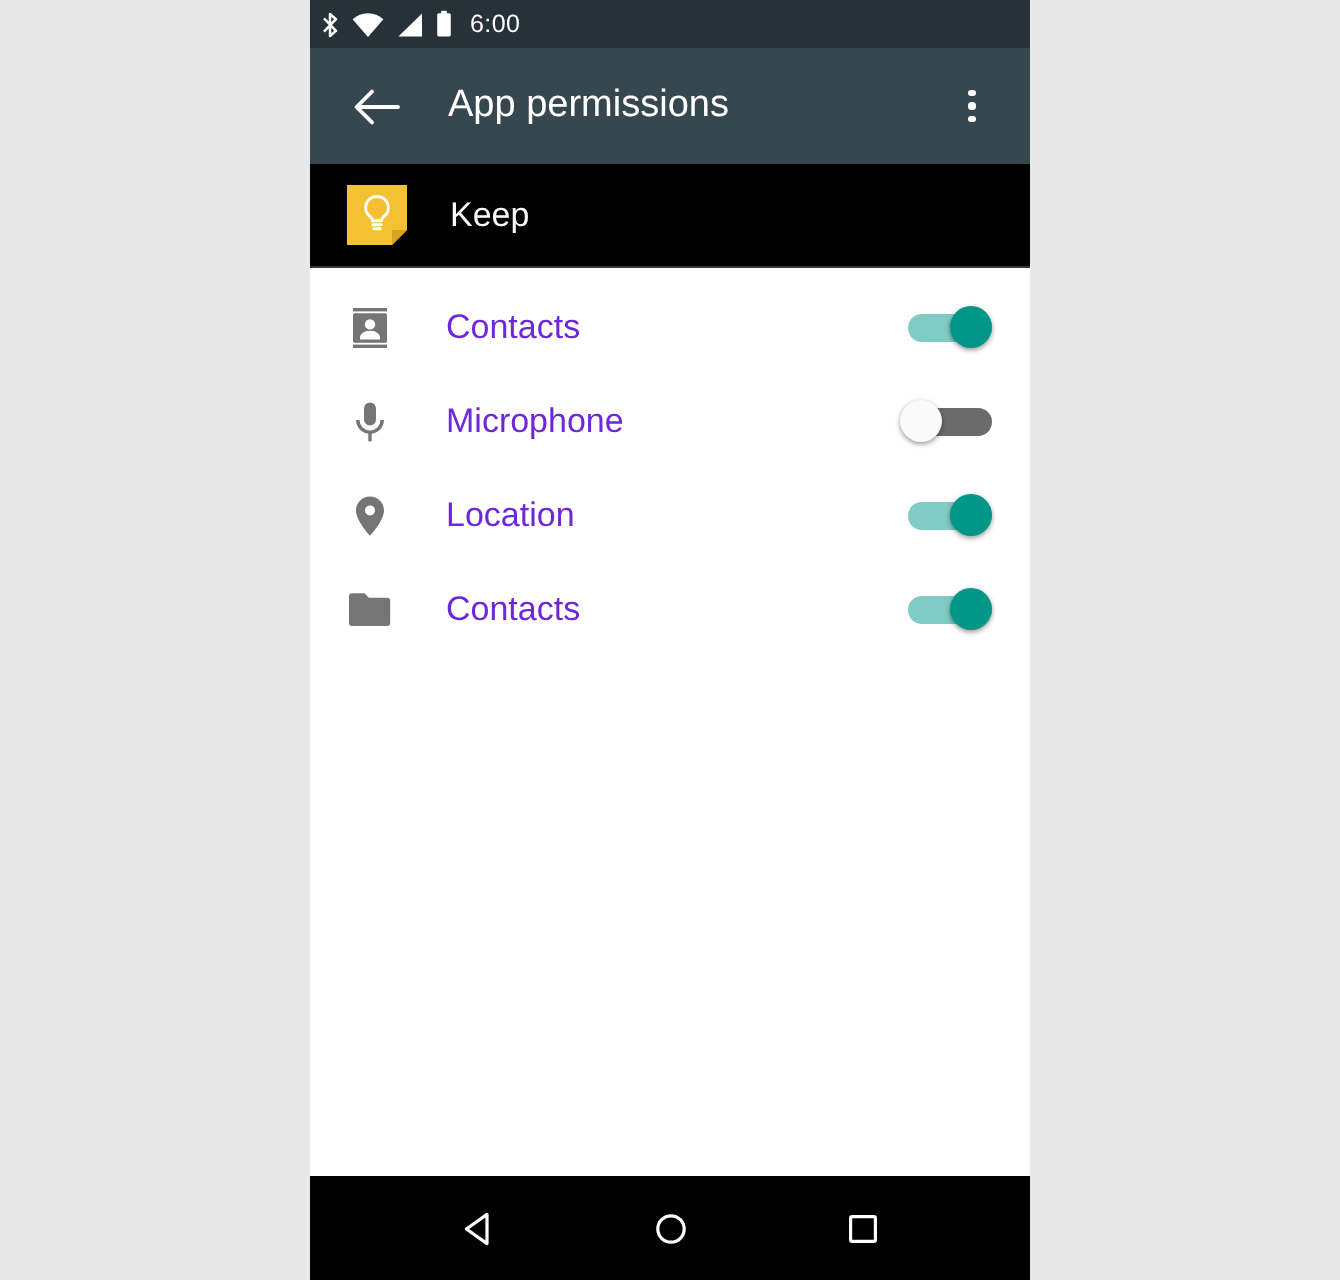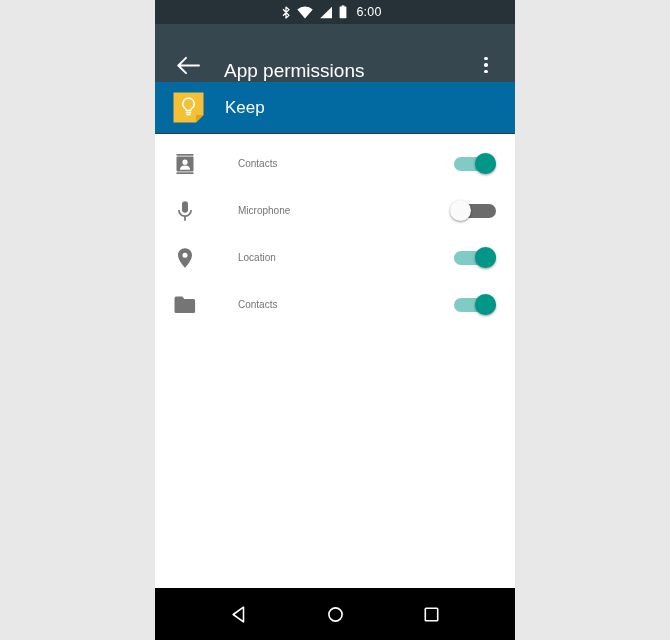--- a/index.html
+++ b/index.html
@@ -23,42 +23,42 @@
     background: #ffffff;
     overflow: hidden;
   }
 
   
   #status-bar {
     height: 24px;
     background: #263238;
     display: flex;
     align-items: center;
-    justify-content: center;
+    justify-content: flex-start;
     padding-right: 12px;
     box-sizing: border-box;
   }
   .status-icon {
     display: flex;
     align-items: center;
     margin-left: 6px;
   }
   #status-clock {
     color: #ffffff;
     font-size: 12.5px;
     margin-left: 9px;
     letter-spacing: 0.2px;
   }
 
   
   #app-bar {
     height: 58px;
     background: #37474f;
     display: flex;
-    align-items: flex-end;
+    align-items: center;
     padding: 0 14px 0 16px;
     box-sizing: border-box;
   }
   #back-button {
     width: 34px;
     height: 34px;
     display: flex;
     align-items: center;
     justify-content: center;
     cursor: pointer;
@@ -85,21 +85,21 @@
     width: 3.5px;
     height: 3.5px;
     border-radius: 50%;
     background: #ffffff;
     margin: 1.6px 0;
   }
 
   
   #app-header {
     height: 52px;
-    background: #0369a1;
+    background: #000000;
     display: flex;
     align-items: center;
     padding-left: 17px;
     box-sizing: border-box;
     border-bottom: 1px solid #2f3d44;
   }
   #app-icon {
     width: 33px;
     height: 33px;
     flex: 0 0 auto;
@@ -125,23 +125,23 @@
   }
   .perm-icon {
     width: 26px;
     height: 26px;
     flex: 0 0 auto;
     display: flex;
     align-items: center;
     justify-content: center;
   }
   .perm-label {
-    margin-left: 40px;
-    font-size: 10px;
-    color: #737373;
+    margin-left: 25px;
+    font-size: 17px;
+    color: #6d28d9;
     flex: 1 1 auto;
   }
 
   
   .switch {
     position: relative;
     width: 46px;
     height: 22px;
     flex: 0 0 auto;
     cursor: pointer;

